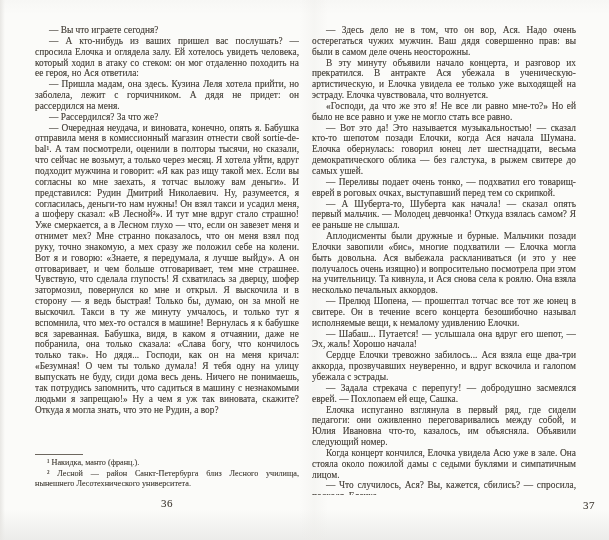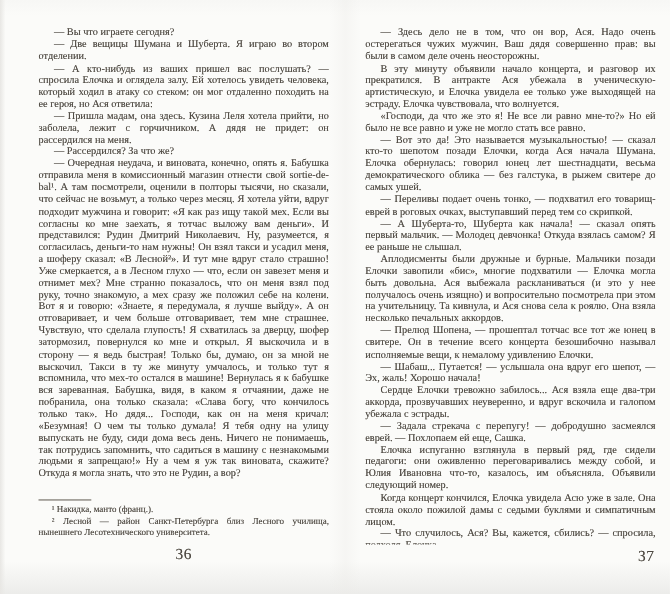--- a/index.html
+++ b/index.html
@@ -29,21 +29,21 @@
     text-align: justify;
     overflow: hidden;
   }
   .page-text p {
     margin: 0;
     padding: 0;
     text-indent: 14px;
     text-shadow: 0 0 0.6px rgba(77,72,65,0.55);
   }
   .left-text  { left: 35px;  max-height: 424px; }
-  .right-text { left: 332px; max-height: 470px; }
+  .right-text { left: 312px; max-height: 470px; }
 
   .footnote-block {
     position: absolute;
     left: 35px;
     top: 454px;
     width: 264px;
     font-size: 8.2px;
     line-height: 10.6px;
     text-align: justify;
   }
@@ -56,21 +56,21 @@
   .footnote-block p {
     margin: 0;
     text-indent: 12px;
     text-shadow: 0 0 0.6px rgba(77,72,65,0.5);
     font-family: Liberation Serif, serif;
   }
   .page-number {
     position: absolute;
     width: 264px;
     text-align: center;
-    font-size: 14px;
+    font-size: 11px;
     letter-spacing: 0.5px;
     text-shadow: 0 0 0.6px rgba(77,72,65,0.55);
   }
   .page-number.left  { left: 35px;  top: 497px; }
   .page-number.right { left: 331px; top: 499px; text-align: right; }
 
   .gutter {
     position: absolute;
     left: 300px;
     top: 0;
@@ -81,21 +81,20 @@
 </style>
 </head>
 <body>
 
 <div class="photo">
 
   <div class="gutter"></div>
 
   <div class="page-text left-text">
     <p>— Вы что играете сегодня?</p>
-    <p>— Две вещицы Шумана и Шуберта. Я играю во втором отделении.</p>
     <p>— А кто-нибудь из ваших пришел вас послушать? — спросила Елочка и оглядела залу. Ей хотелось увидеть человека, который ходил в атаку со стеком: он мог отдаленно походить на ее героя, но Ася ответила:</p>
     <p>— Пришла мадам, она здесь. Кузина Леля хотела прийти, но заболела, лежит с горчичником. А дядя не придет: он рассердился на меня.</p>
     <p>— Рассердился? За что же?</p>
     <p>— Очередная неудача, и виновата, конечно, опять я. Бабушка отправила меня в комиссионный магазин отнести свой sortie-de-bal¹. А там посмотрели, оценили в полторы тысячи, но сказали, что сейчас не возьмут, а только через месяц. Я хотела уйти, вдруг подходит мужчина и говорит: «Я как раз ищу такой мех. Если вы согласны ко мне заехать, я тотчас выложу вам деньги». И представился: Рудин Дмитрий Николаевич. Ну, разумеется, я согласилась, деньги-то нам нужны! Он взял такси и усадил меня, а шоферу сказал: «В Лесной²». И тут мне вдруг стало страшно! Уже смеркается, а в Лесном глухо — что, если он завезет меня и отнимет мех? Мне странно показалось, что он меня взял под руку, точно знакомую, а мех сразу же положил себе на колени. Вот я и говорю: «Знаете, я передумала, я лучше выйду». А он отговаривает, и чем больше отговаривает, тем мне страшнее. Чувствую, что сделала глупость! Я схватилась за дверцу, шофер затормозил, повернулся ко мне и открыл. Я выскочила и в сторону — я ведь быстрая! Только бы, думаю, он за мной не выскочил. Такси в ту же минуту умчалось, и только тут я вспомнила, что мех-то остался в машине! Вернулась я к бабушке вся зареванная. Бабушка, видя, в каком я отчаянии, даже не побранила, она только сказала: «Слава богу, что кончилось только так». Но дядя... Господи, как он на меня кричал: «Безумная! О чем ты только думала! Я тебя одну на улицу выпускать не буду, сиди дома весь день. Ничего не понимаешь, так потрудись запомнить, что садиться в машину с незнакомыми людьми я запрещаю!» Ну а чем я уж так виновата, скажите? Откуда я могла знать, что это не Рудин, а вор?</p>
   </div>
 
   <div class="footnote-block">
     <div class="footnote-sep"></div>
     <p>¹ Накидка, манто (франц.).</p>
     <p>² Лесной — район Санкт-Петербурга близ Лесного училища, нынешнего Лесотехнического университета.</p>

